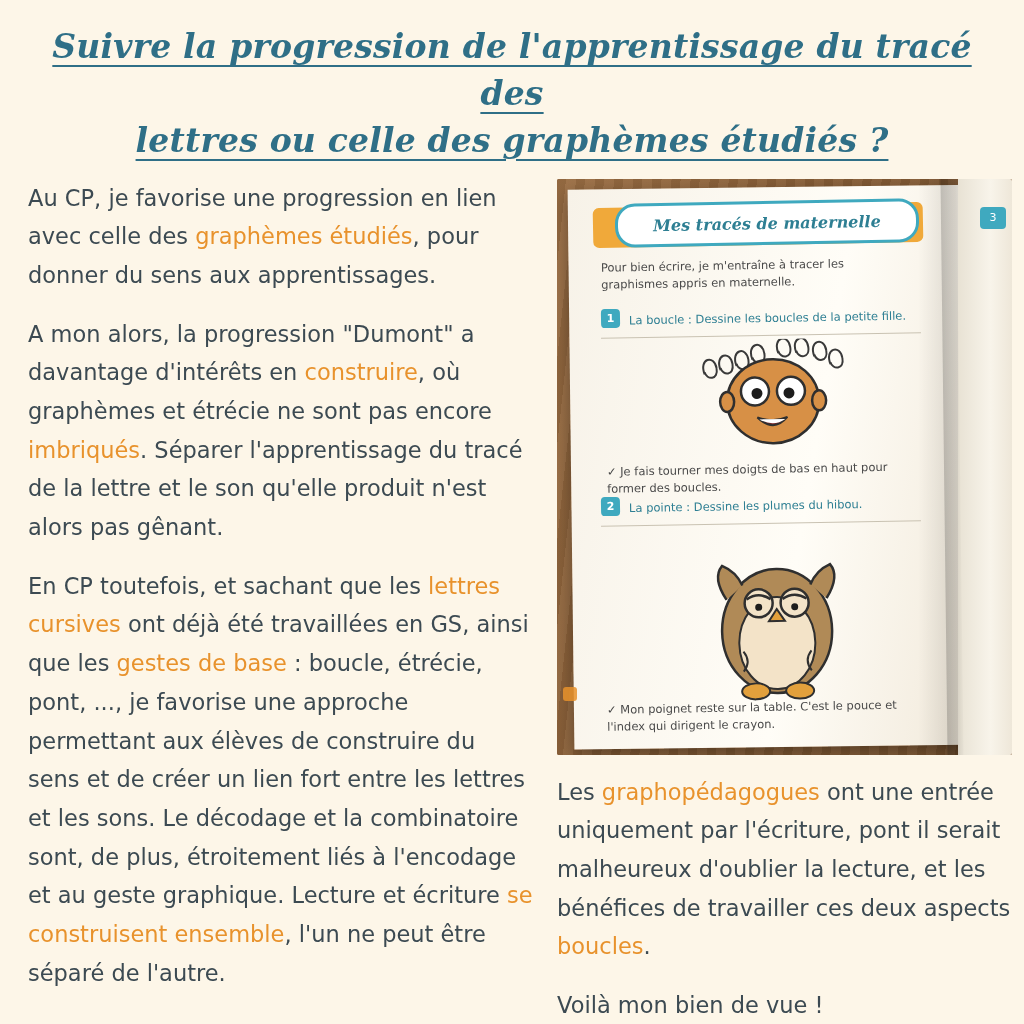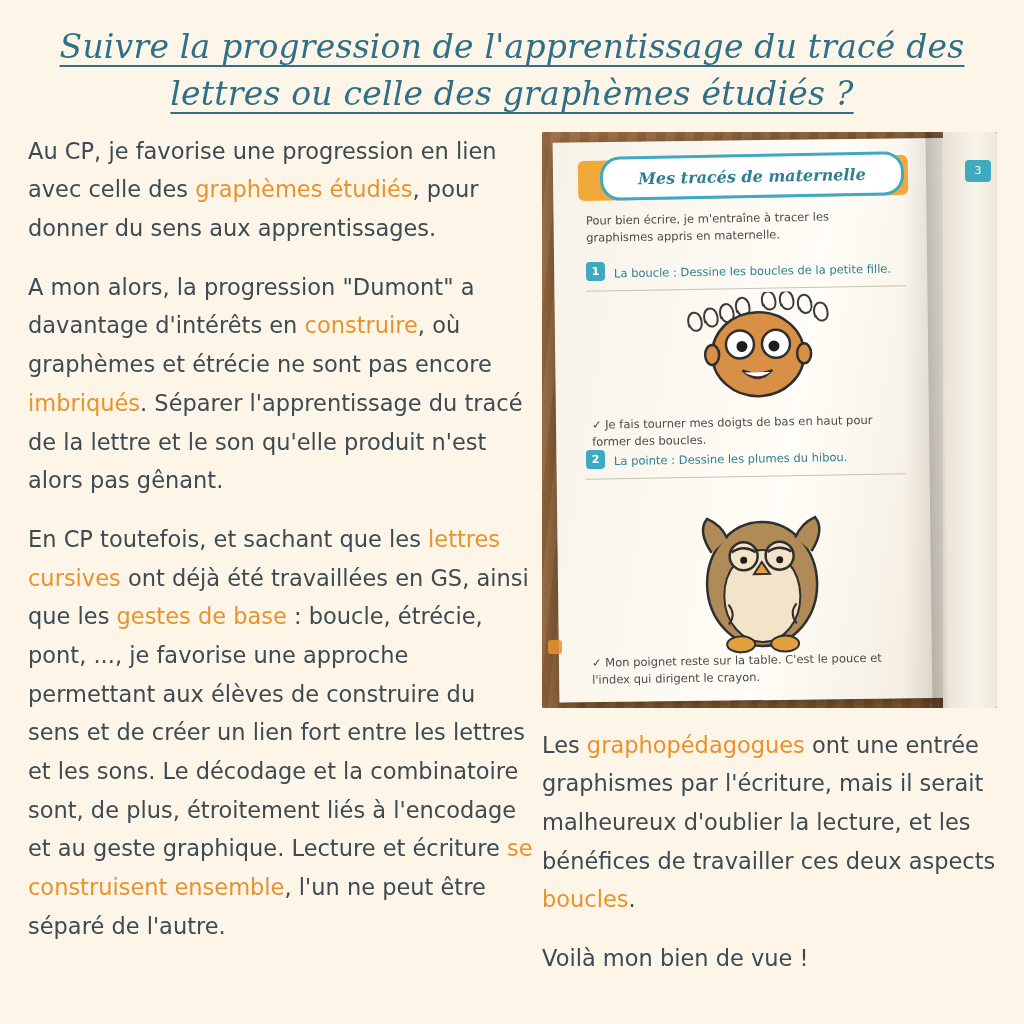--- a/index.html
+++ b/index.html
@@ -19,39 +19,39 @@
     height: 1024px;
     box-sizing: border-box;
     padding: 18px 28px 0 28px;
   }
   
   .title {
     text-align: center;
     color: #2f6f87;
     font-family: "DejaVu Serif", "Liberation Serif", serif;
     font-style: italic;
-    font-weight: normal;
+    font-weight: bold;
     font-size: 33px;
     line-height: 1.42;
     letter-spacing: 0.2px;
     margin: 6px 0 14px 0;
   }
   .title .ln {
     display: block;
   }
   .title .ul {
     text-decoration: underline;
     text-underline-offset: 7px;
     text-decoration-thickness: 2px;
   }
   
   .columns {
     display: flex;
     align-items: flex-start;
-    gap: 9px;
+    gap: 24px;
   }
   .col-left {
     width: 505px;
     flex: 0 0 505px;
   }
   .col-right {
     width: 455px;
     flex: 0 0 455px;
   }
   .para {
@@ -294,19 +294,19 @@
             <path d="M114 112 q-8 10 0 20" fill="none" stroke="#2f2f2f" stroke-width="2"></path>
           </svg>
         </div>
 
         <div class="caption" style="left:50px; top:520px;">✓ Mon poignet reste sur la table. C'est le pouce et l'index qui dirigent le crayon.</div>
 
         <div class="corner"></div>
       </div>
 
       <div class="right-text">
-        <p class="para"><span>Les </span><span class="hl">graphopédagogues</span><span> ont une entrée graphismes par l'écriture, mais il serait malheureux d'oublier la lecture, et les bénéfices de travailler ces deux aspects </span><span class="hl">boucles</span><span>.</span></p>
+        <p class="para"><span>Les </span><span class="hl">graphopédagogues</span><span> ont une entrée uniquement par l'écriture, pont il serait malheureux d'oublier la lecture, et les bénéfices de travailler ces deux aspects </span><span class="hl">boucles</span><span>.</span></p>
         <p class="para">Voilà mon bien de vue !</p>
       </div>
 
     </div>
   </div>
 </div>
 
 </body></html>

